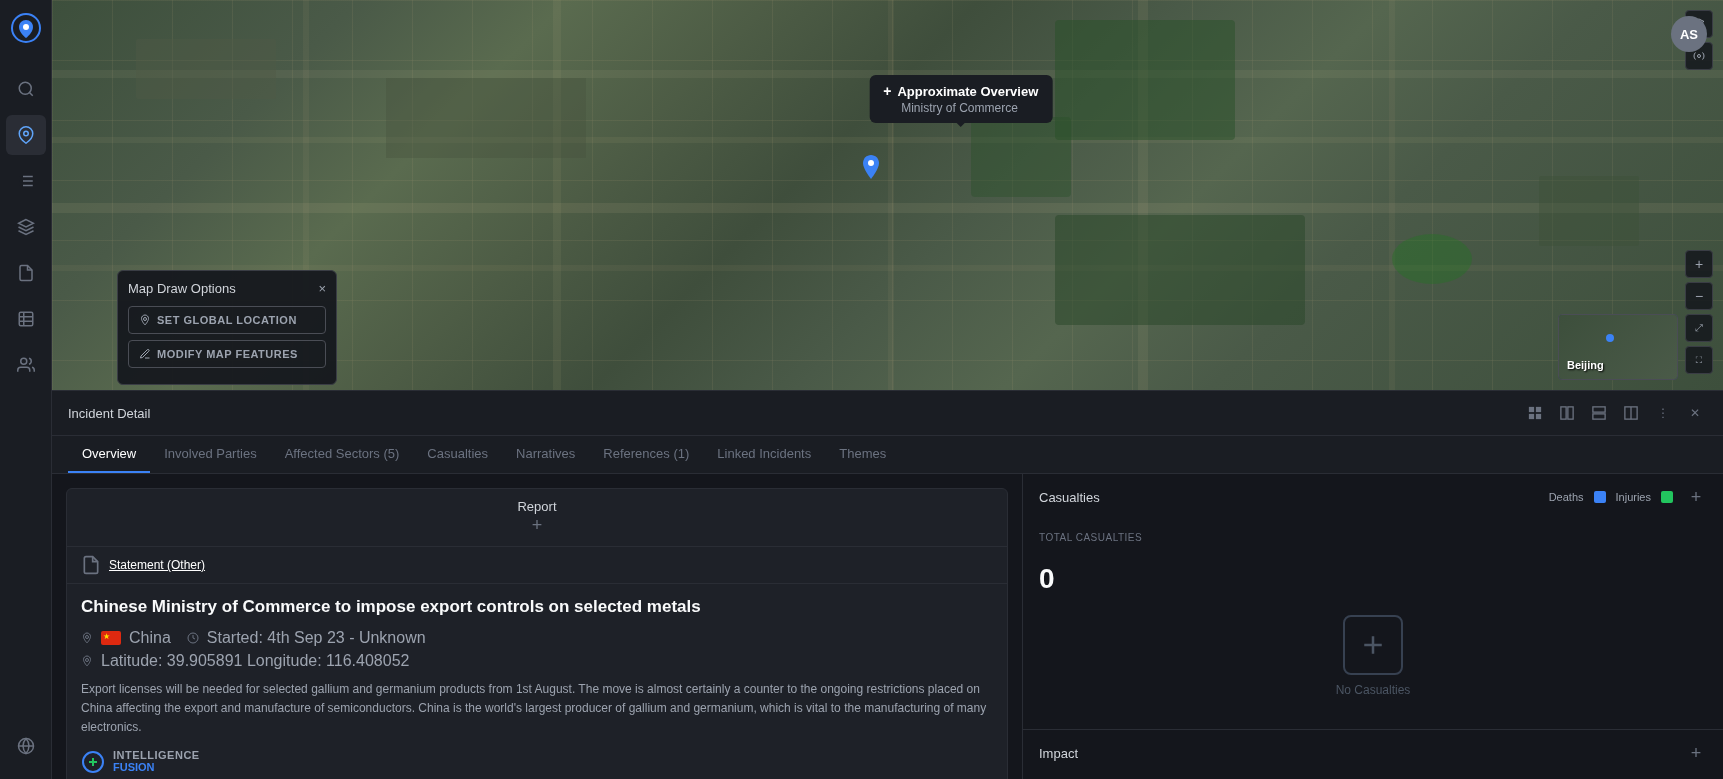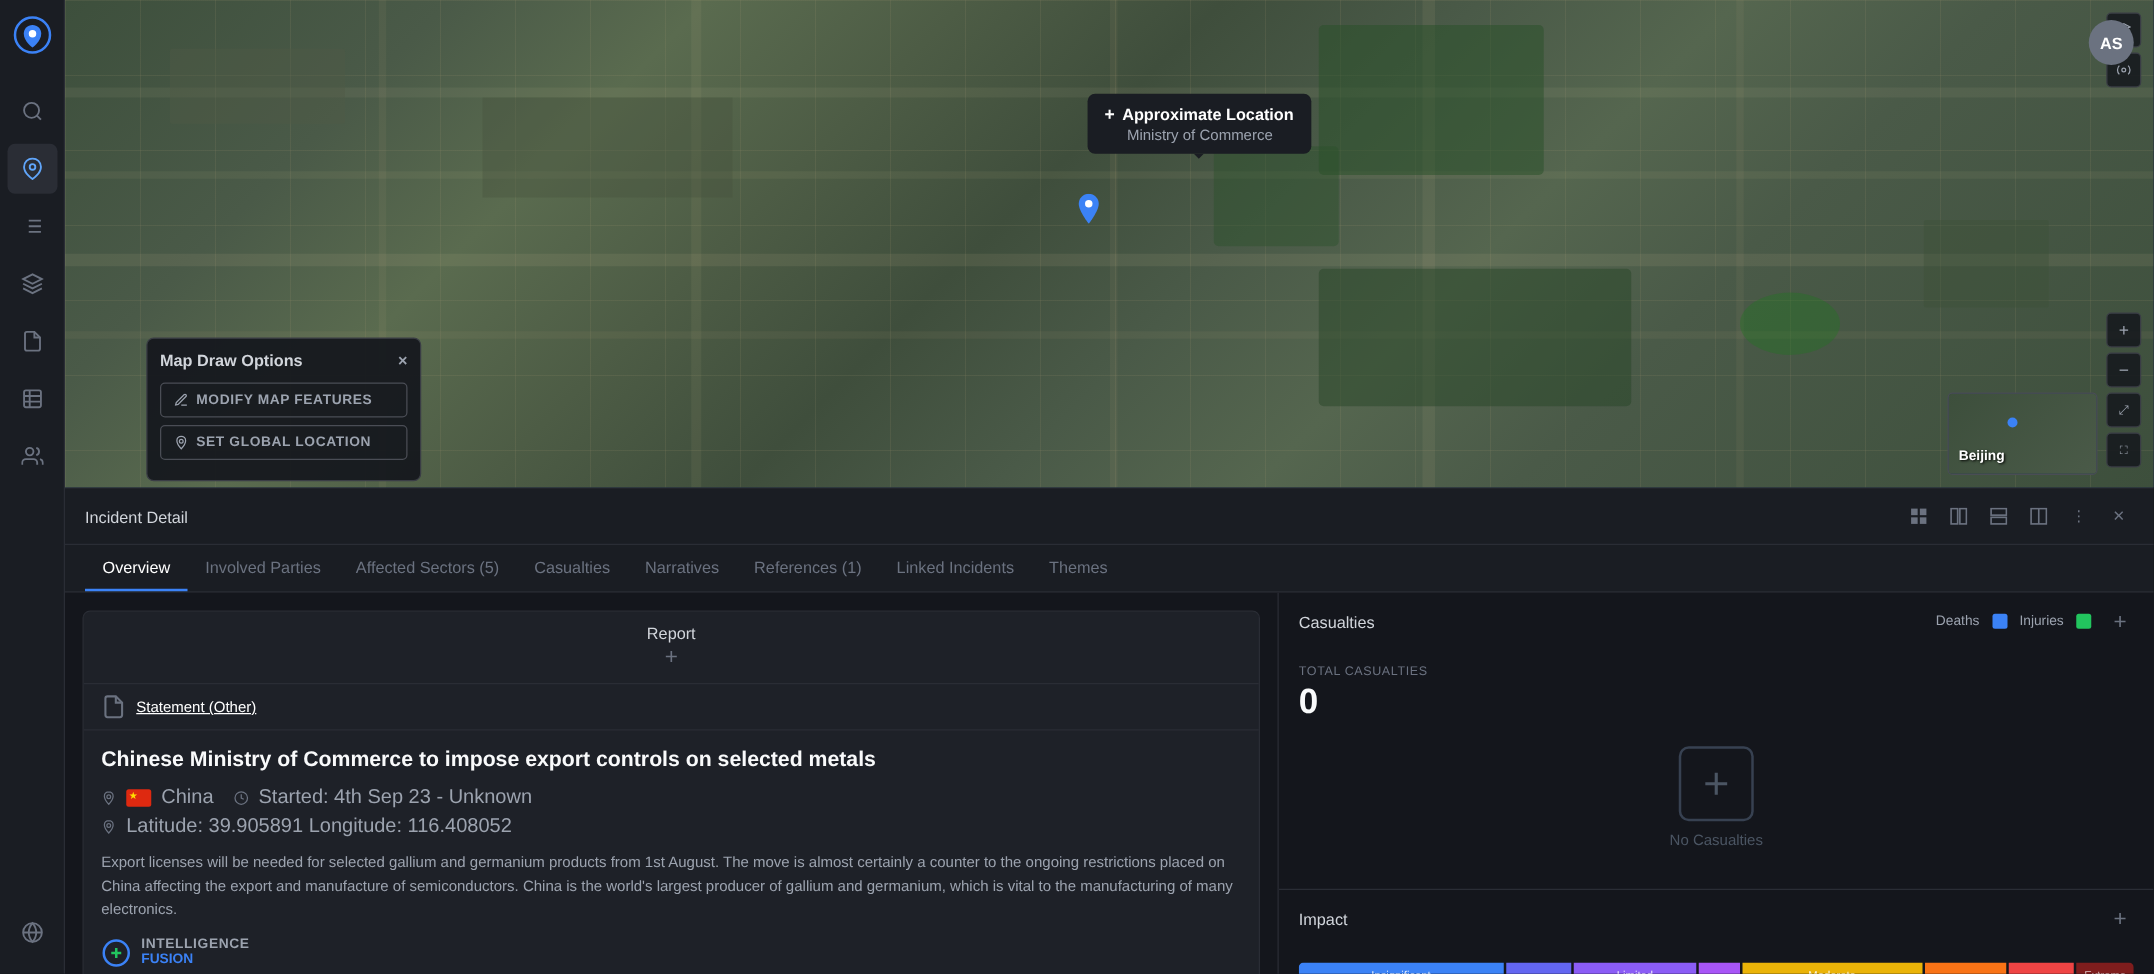--- a/index.html
+++ b/index.html
@@ -127,21 +127,21 @@
       padding: 10px;
       width: 220px;
       z-index: 10;
     }
     .map-draw-panel-header {
       display: flex;
       justify-content: space-between;
       margin-bottom: 10px;
       color: #d1d5db;
       font-size: 13px;
-      font-weight: 700;
+      font-weight: 400;
     }
     .map-draw-btn {
       width: 100%;
       padding: 7px 10px;
       background: transparent;
       border: 1px solid #4a4d55;
       border-radius: 4px;
       color: #9ca3af;
       font-size: 11px;
       font-weight: 600;
@@ -434,21 +434,21 @@
     }
 
     .casualties-body {
       padding: 12px 16px;
     }
     .casualties-total-label {
       font-size: 10px;
       color: #6b7280;
       letter-spacing: 0.5px;
       text-transform: uppercase;
-      margin-bottom: 2px;
+      margin-bottom: 20px;
     }
     .casualties-total-num {
       font-size: 28px;
       font-weight: 700;
       color: #f9fafb;
     }
     .legend-dot {
       width: 12px;
       height: 12px;
       border-radius: 2px;
@@ -656,49 +656,49 @@
       <div style="position:absolute;top:5%;left:60%;width:180px;height:120px;background:rgba(40,80,40,0.5);border-radius:4px;"></div>
       <div style="position:absolute;top:30%;left:55%;width:100px;height:80px;background:rgba(40,80,40,0.4);border-radius:4px;"></div>
       <div style="position:absolute;top:10%;left:5%;width:140px;height:60px;background:rgba(80,90,70,0.4);border-radius:2px;"></div>
       <div style="position:absolute;top:20%;left:20%;width:200px;height:80px;background:rgba(70,80,60,0.35);"></div>
       <div style="position:absolute;top:55%;left:60%;width:250px;height:110px;background:rgba(40,70,40,0.5);border-radius:4px;"></div>
       <div style="position:absolute;top:45%;right:5%;width:100px;height:70px;background:rgba(60,80,55,0.4);border-radius:2px;"></div>
       <div style="position:absolute;top:60%;right:15%;width:80px;height:50px;background:rgba(30,120,30,0.35);border-radius:50%;"></div>
     </div>
 
     <div class="map-tooltip">
-      <div class="map-tooltip-title">Approximate Location</div>
+      <div class="map-tooltip-title">Approximate Overview</div>
       <div class="map-tooltip-sub">Ministry of Commerce</div>
     </div>
 
     <div class="map-marker">
       <svg viewBox="0 0 20 24" fill="none" xmlns="http://www.w3.org/2000/svg">
         <path d="M10 0C5.58 0 2 3.58 2 8C2 14 10 24 10 24C10 24 18 14 18 8C18 3.58 14.42 0 10 0Z" fill="#3b82f6"></path>
         <circle cx="10" cy="8" r="3" fill="white"></circle>
       </svg>
     </div>
 
     <div class="map-draw-panel">
       <div class="map-draw-panel-header">
         <span>Map Draw Options</span>
         <span style="cursor:pointer;color:#9ca3af;">×</span>
       </div>
       <button class="map-draw-btn">
         <svg width="12" height="12" viewBox="0 0 24 24" fill="none" stroke="currentColor" stroke-width="2">
+            <circle cx="12" cy="10" r="3"></circle>
+            <path d="M12 2C8.13 2 5 5.13 5 9c0 5.25 7 13 7 13s7-7.75 7-13c0-3.87-3.13-7-7-7z"></path>
+          </svg>
+        <span>SET GLOBAL LOCATION</span>
+      </button>
+      <button class="map-draw-btn">
+        <svg width="12" height="12" viewBox="0 0 24 24" fill="none" stroke="currentColor" stroke-width="2">
             <path d="M12 20h9"></path>
             <path d="M16.5 3.5a2.121 2.121 0 0 1 3 3L7 19l-4 1 1-4L16.5 3.5z"></path>
           </svg>
         <span>MODIFY MAP FEATURES</span>
-      </button>
-      <button class="map-draw-btn">
-        <svg width="12" height="12" viewBox="0 0 24 24" fill="none" stroke="currentColor" stroke-width="2">
-            <circle cx="12" cy="10" r="3"></circle>
-            <path d="M12 2C8.13 2 5 5.13 5 9c0 5.25 7 13 7 13s7-7.75 7-13c0-3.87-3.13-7-7-7z"></path>
-          </svg>
-        <span>SET GLOBAL LOCATION</span>
       </button>
     </div>
 
     <div class="map-controls">
       <div class="map-ctrl-btn">+</div>
       <div class="map-ctrl-btn">−</div>
       <div class="map-ctrl-btn" style="font-size:10px;">⤢</div>
       <div class="map-ctrl-btn" style="font-size:9px;">⛶</div>
     </div>
 

